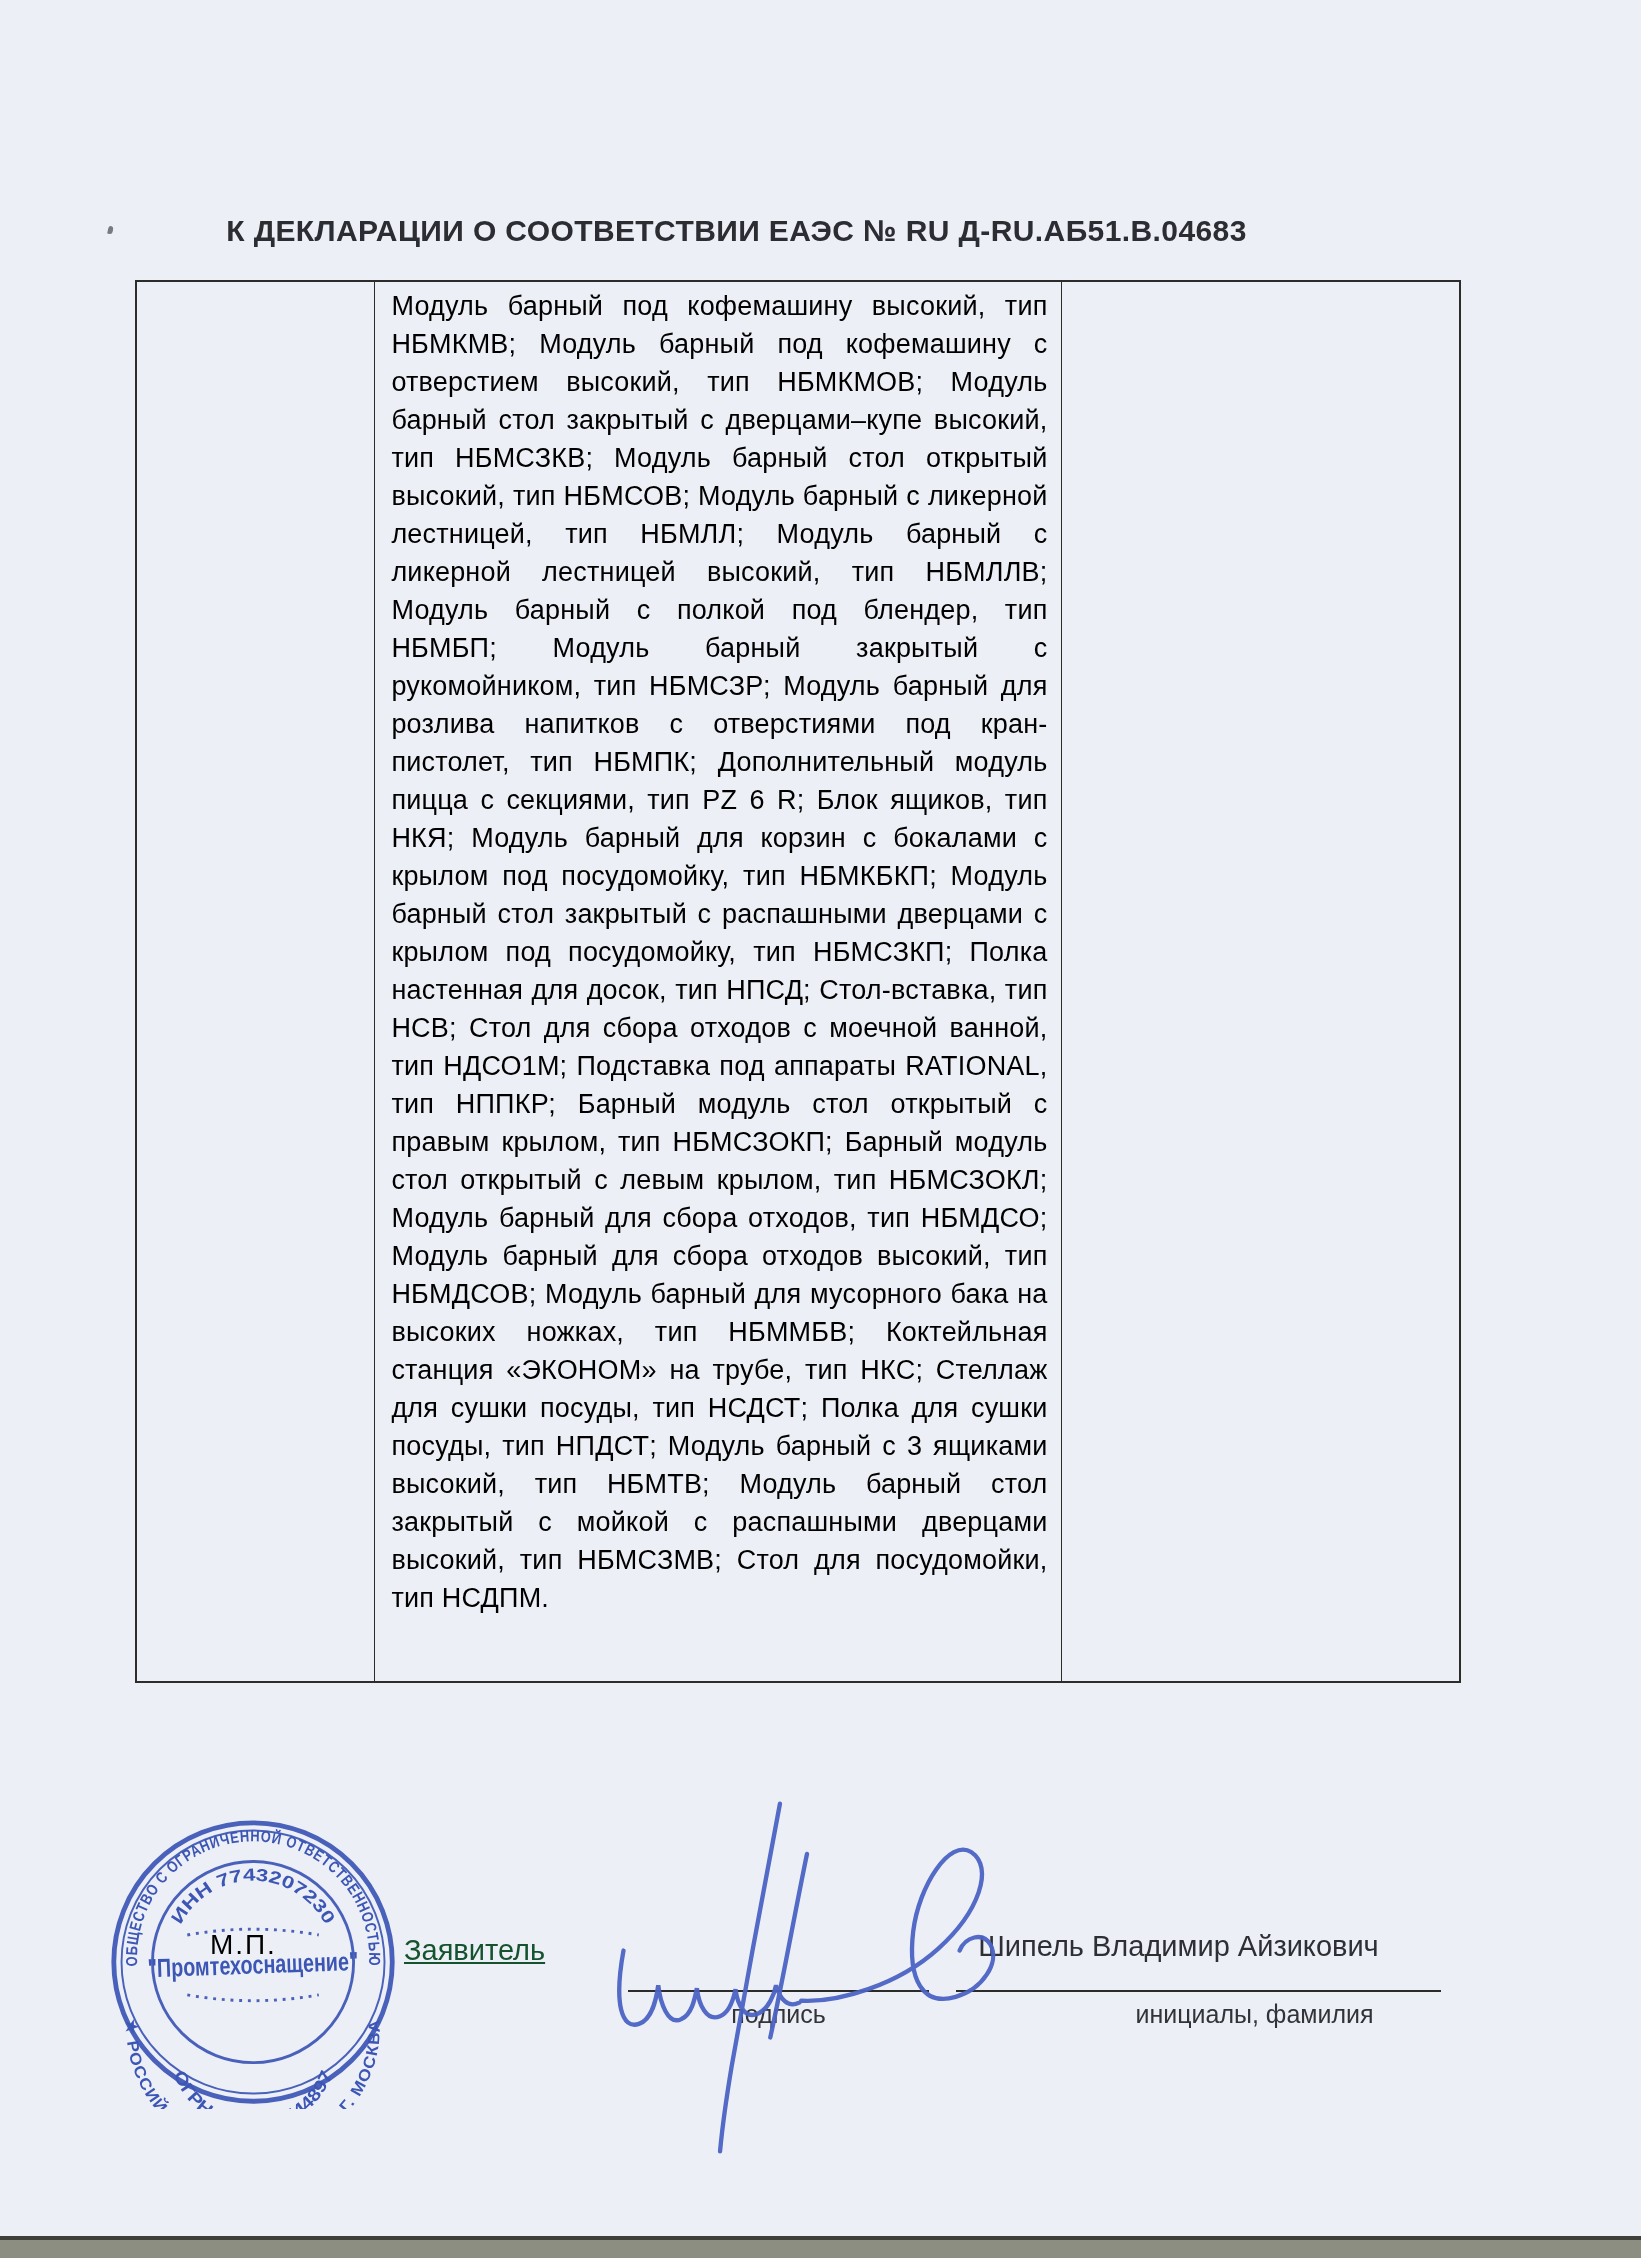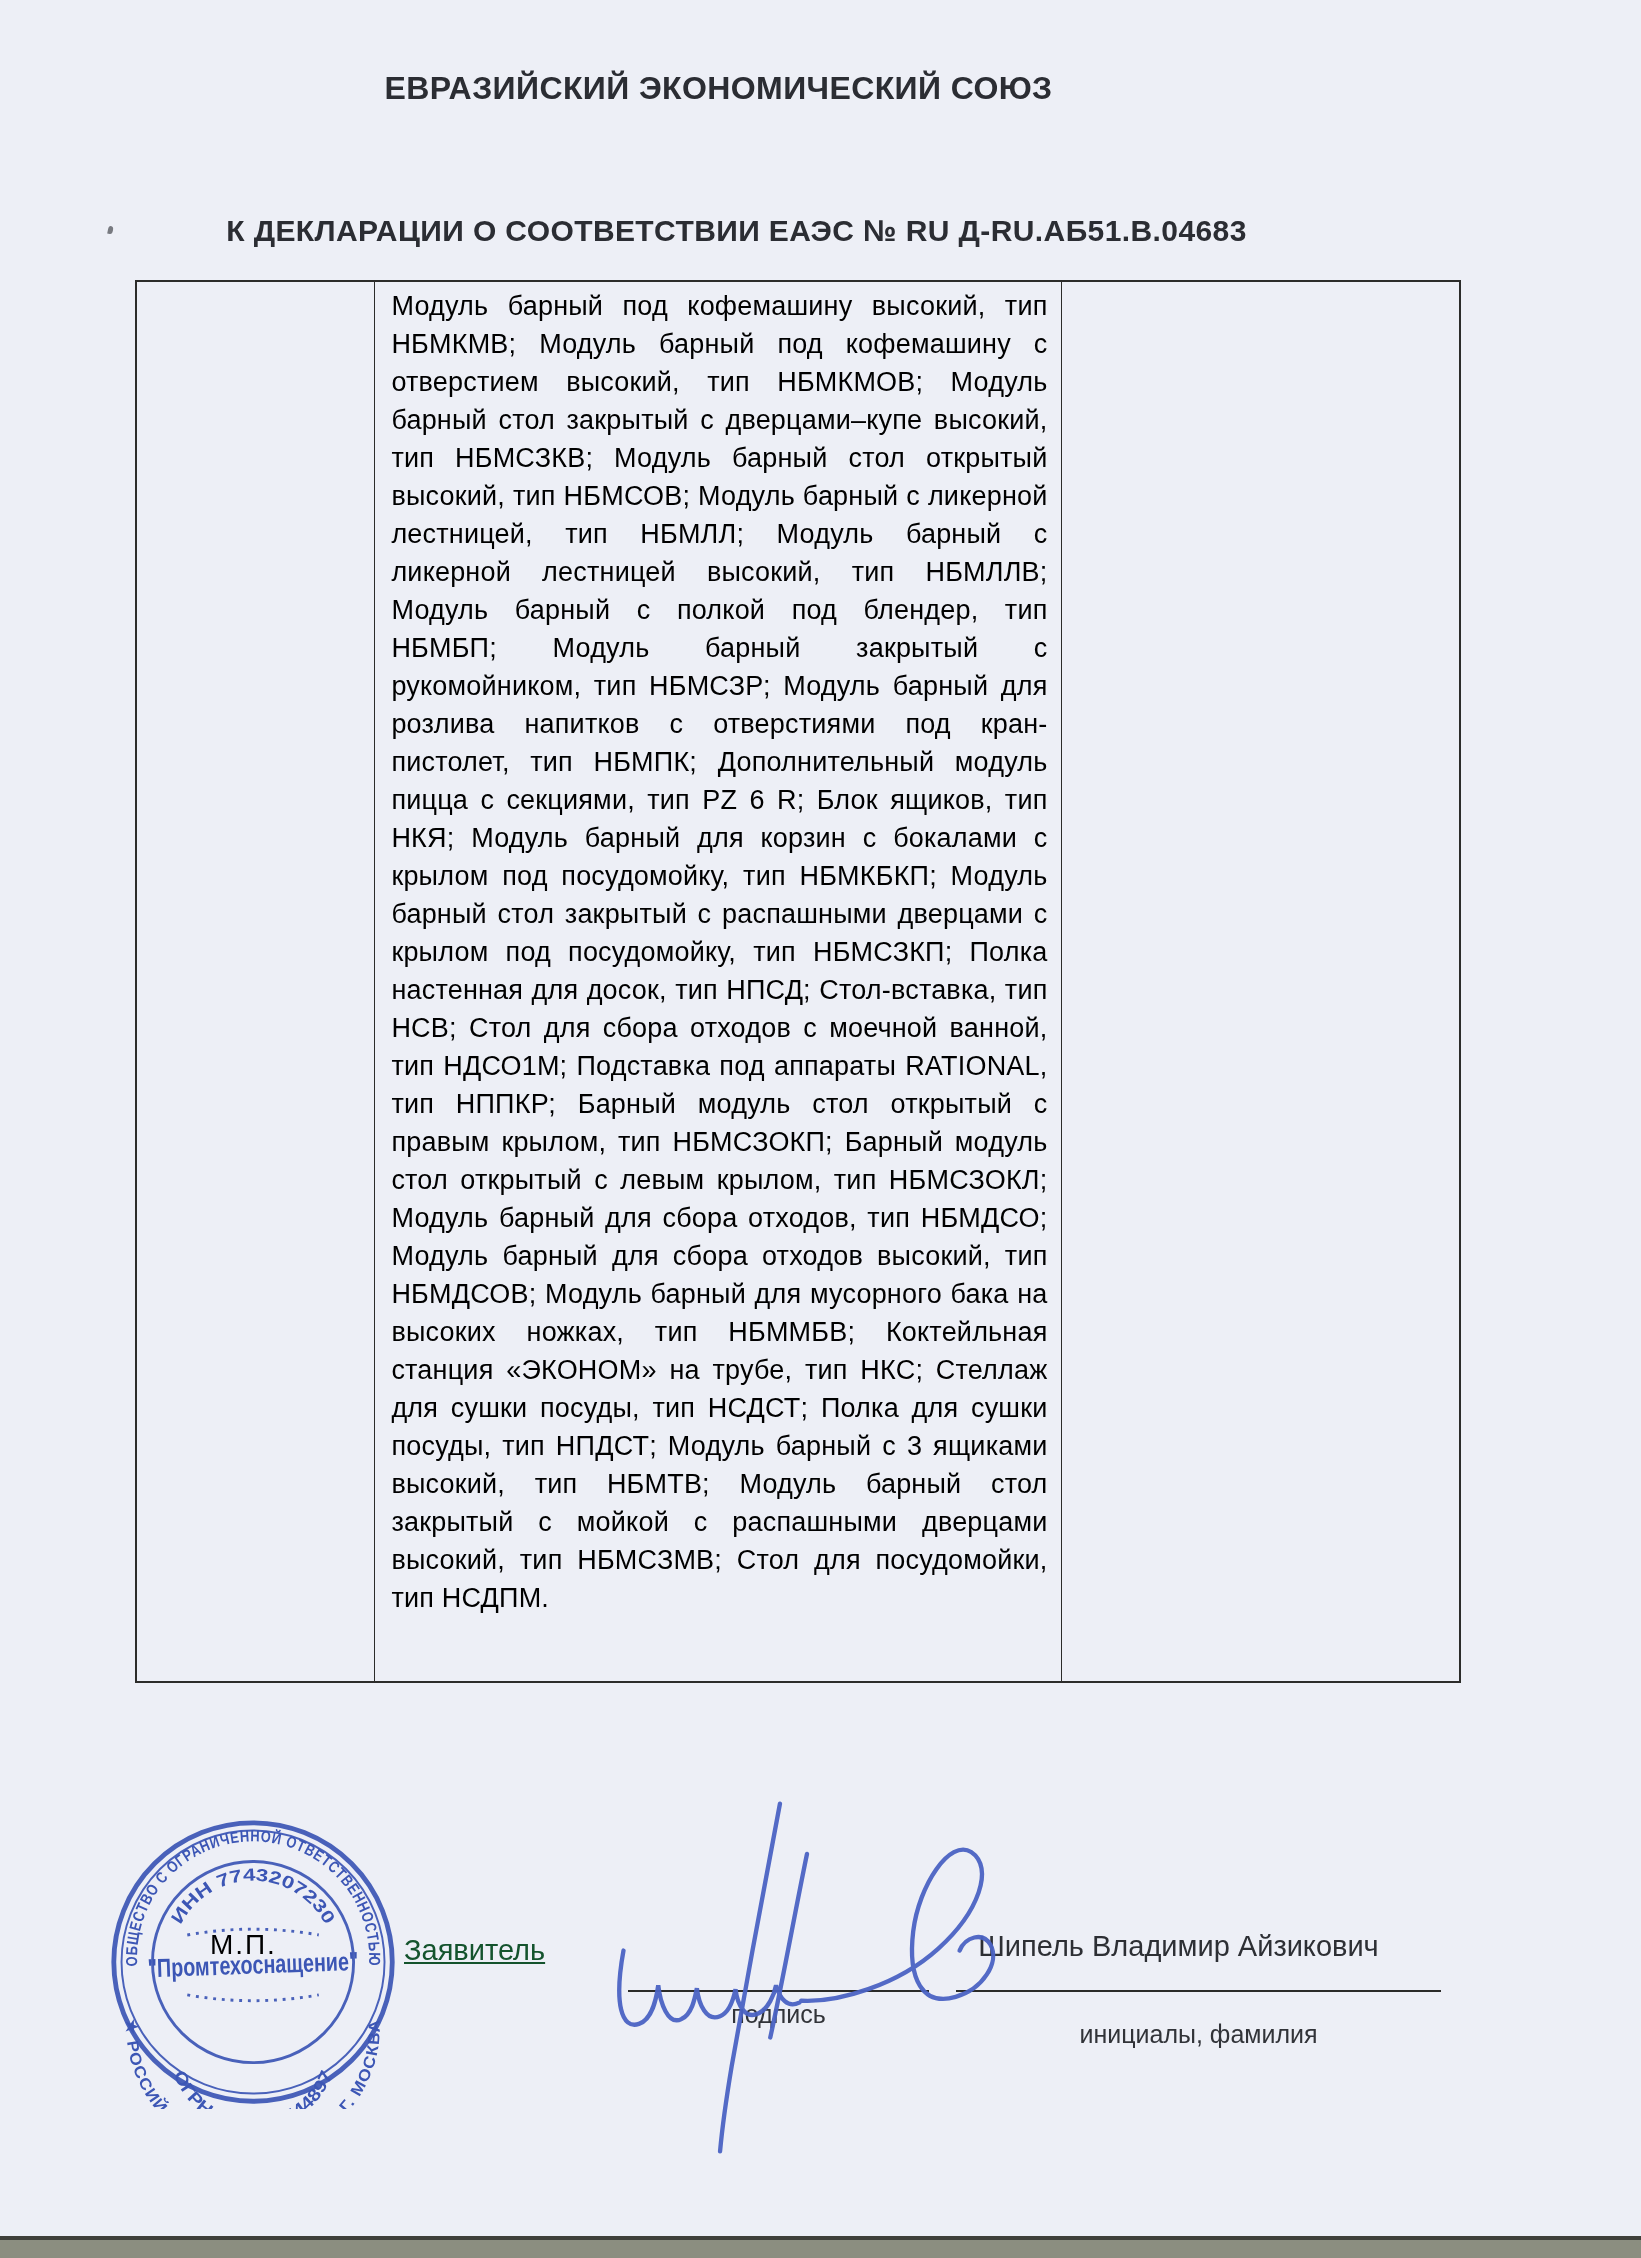--- a/index.html
+++ b/index.html
@@ -45,33 +45,32 @@
   }
   .name-line,.sign-line{position:absolute;top:1990px;height:0;border-top:2.9px solid #2b2b29;}
   .sign-line{left:628px;width:301px;}
   .name-line{left:956px;width:485px;}
   .name-label{
     position:absolute;left:908px;top:1930px;width:541px;text-align:center;
     font-size:29px;color:#2d2f34;
   }
   .cap{position:absolute;top:2000px;font-size:25px;color:#313338;text-align:center;}
   .cap-sign{left:628px;width:301px;}
-  .cap-name{left:956px;width:485px;margin-top:20px;}
+  .cap-name{left:1012px;width:485px;}
 
   .scan-line{position:absolute;left:0;top:2236px;width:1641px;height:3.9px;background:#3f403a;}
   .scan-strip{position:absolute;left:0;top:2240px;width:1641px;height:18.3px;background:#8b8e80;}
 
   .stamp-text{fill:#3c56b5;font-family:"Liberation Sans",sans-serif;font-weight:bold;}
 </style>
 </head>
 <body>
 
 <div class="page">
 
-  <div class="hdr h1">ЕВРАЗИЙСКИЙ ЭКОНОМИЧЕСКИЙ СОЮЗ</div>
   <div class="hdr h3">К ДЕКЛАРАЦИИ О СООТВЕТСТВИИ ЕАЭС № RU Д-RU.АБ51.В.04683</div>
   <div class="speck"></div>
 
   <div class="doc-table">
     <div class="cell cell-left"></div>
     <div class="cell cell-mid">Модуль барный под кофемашину высокий, тип НБМКМВ; Модуль барный под кофемашину с отверстием высокий, тип НБМКМОВ; Модуль барный стол закрытый с дверцами–купе высокий, тип НБМСЗКВ; Модуль барный стол открытый высокий, тип НБМСОВ; Модуль барный с ликерной лестницей, тип НБМЛЛ; Модуль барный с ликерной лестницей высокий, тип НБМЛЛВ; Модуль барный с полкой под блендер, тип НБМБП; Модуль барный закрытый с рукомойником, тип НБМСЗР; Модуль барный для розлива напитков с отверстиями под кран-пистолет, тип НБМПК; Дополнительный модуль пицца с секциями, тип PZ 6 R; Блок ящиков, тип НКЯ; Модуль барный для корзин с бокалами с крылом под посудомойку, тип НБМКБКП; Модуль барный стол закрытый с распашными дверцами с крылом под посудомойку, тип НБМСЗКП; Полка настенная для досок, тип НПСД; Стол-вставка, тип НСВ; Стол для сбора отходов с моечной ванной, тип НДСО1М; Подставка под аппараты RATIONAL, тип НППКР; Барный модуль стол открытый с правым крылом, тип НБМСЗОКП; Барный модуль стол открытый с левым крылом, тип НБМСЗОКЛ; Модуль барный для сбора отходов, тип НБМДСО; Модуль барный для сбора отходов высокий, тип НБМДСОВ; Модуль барный для мусорного бака на высоких ножках, тип НБММБВ; Коктейльная станция «ЭКОНОМ» на трубе, тип НКС; Стеллаж для сушки посуды, тип НСДСТ; Полка для сушки посуды, тип НПДСТ; Модуль барный с 3 ящиками высокий, тип НБМТВ; Модуль барный стол закрытый с мойкой с распашными дверцами высокий, тип НБМСЗМВ; Стол для посудомойки, тип НСДПМ.</div>
     <div class="cell cell-right"></div>
   </div>
 
   <svg class="stamp-svg" width="292" height="292" viewBox="0 0 302 302">

